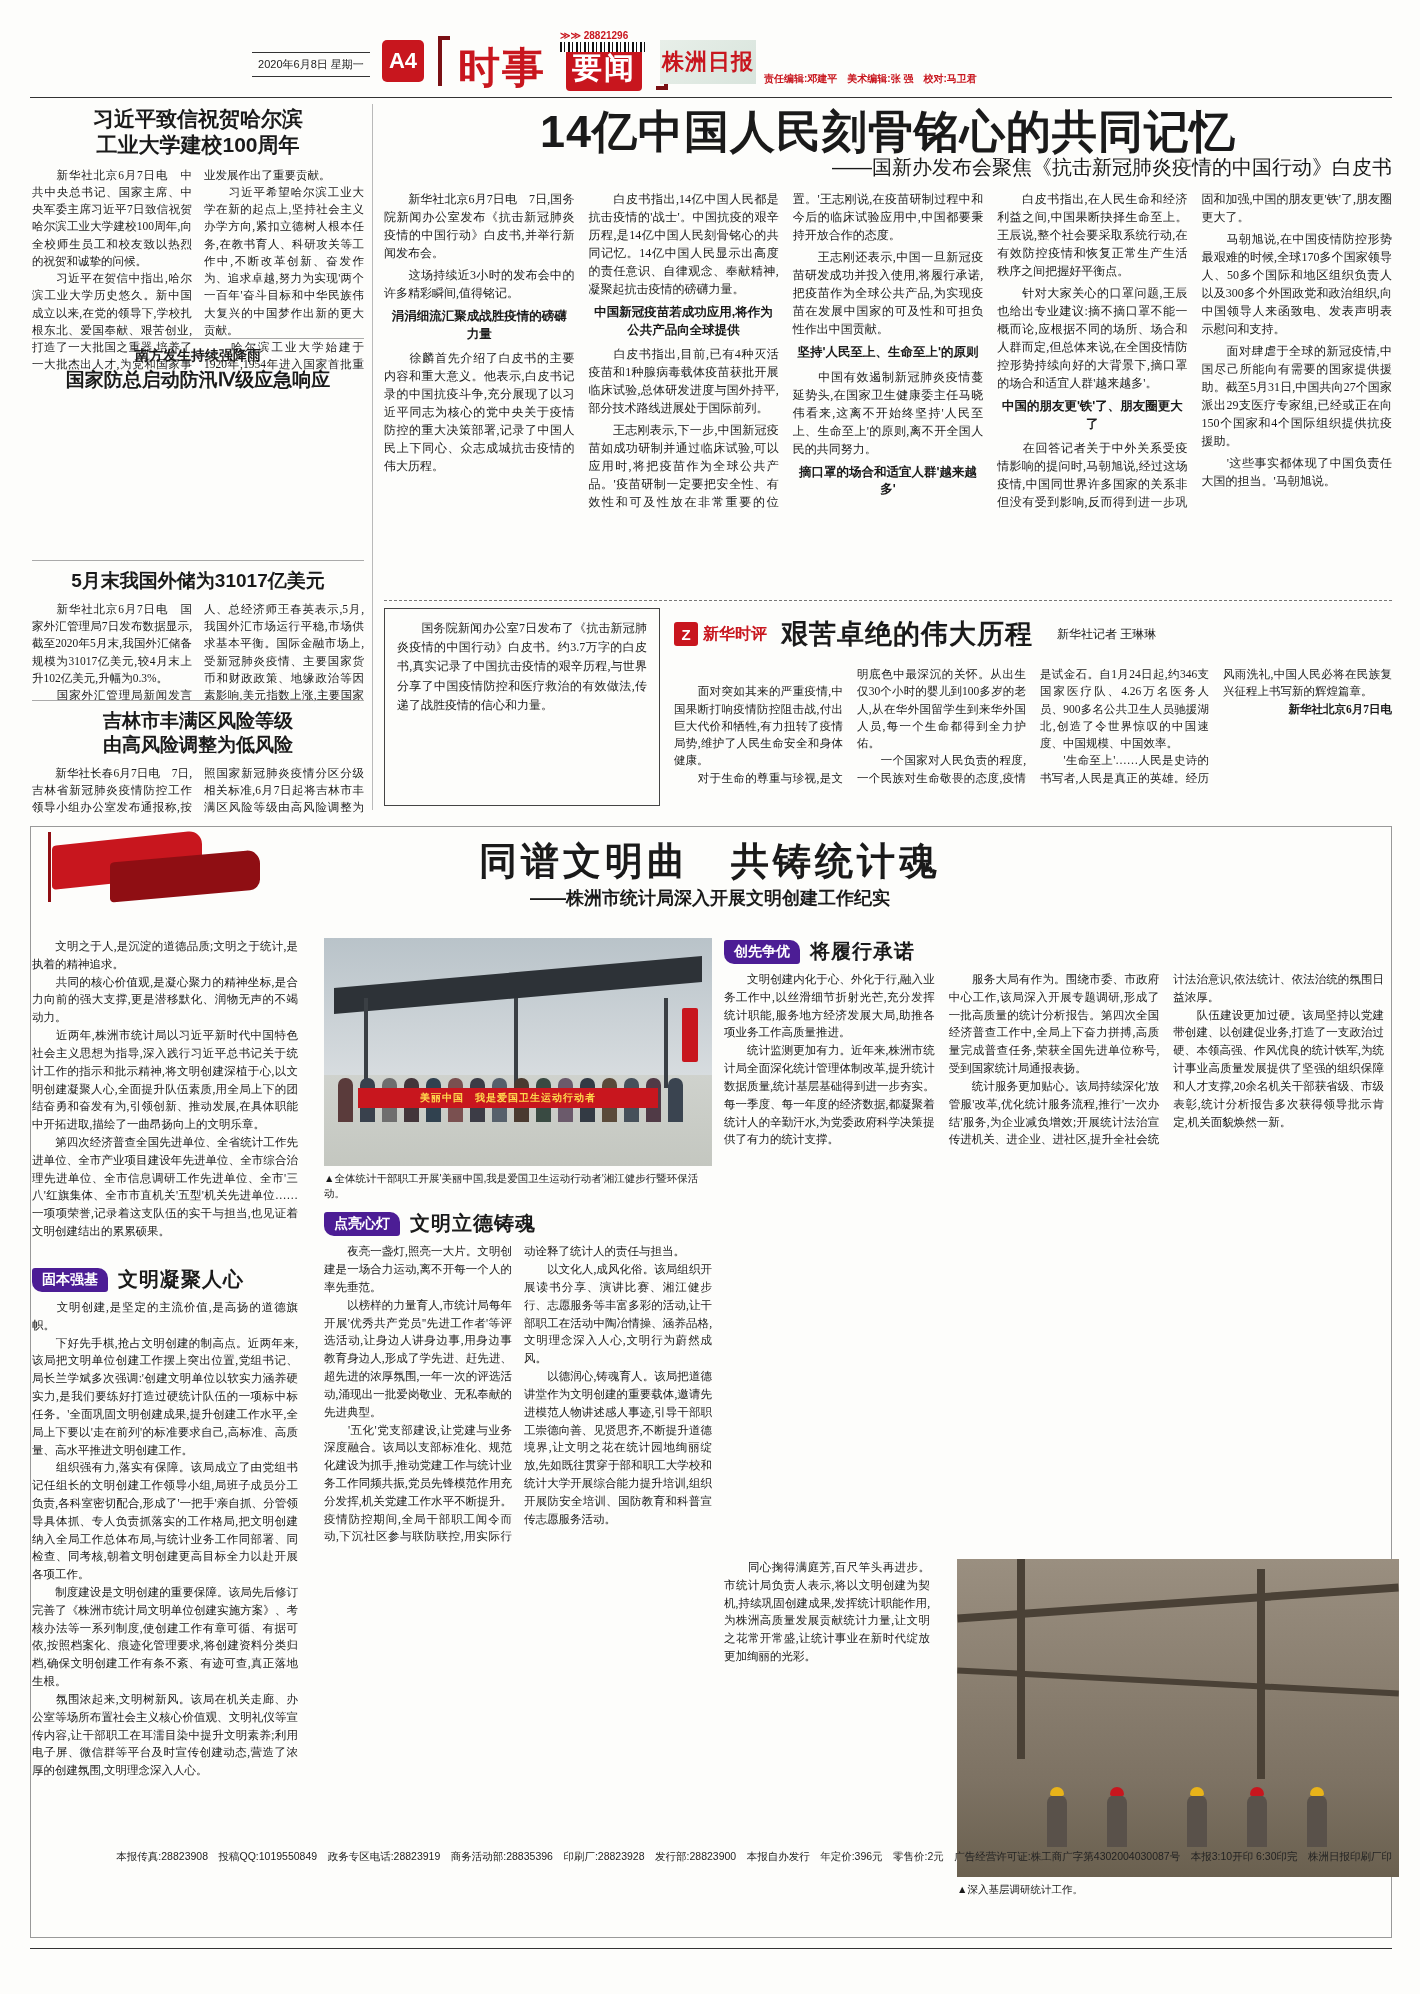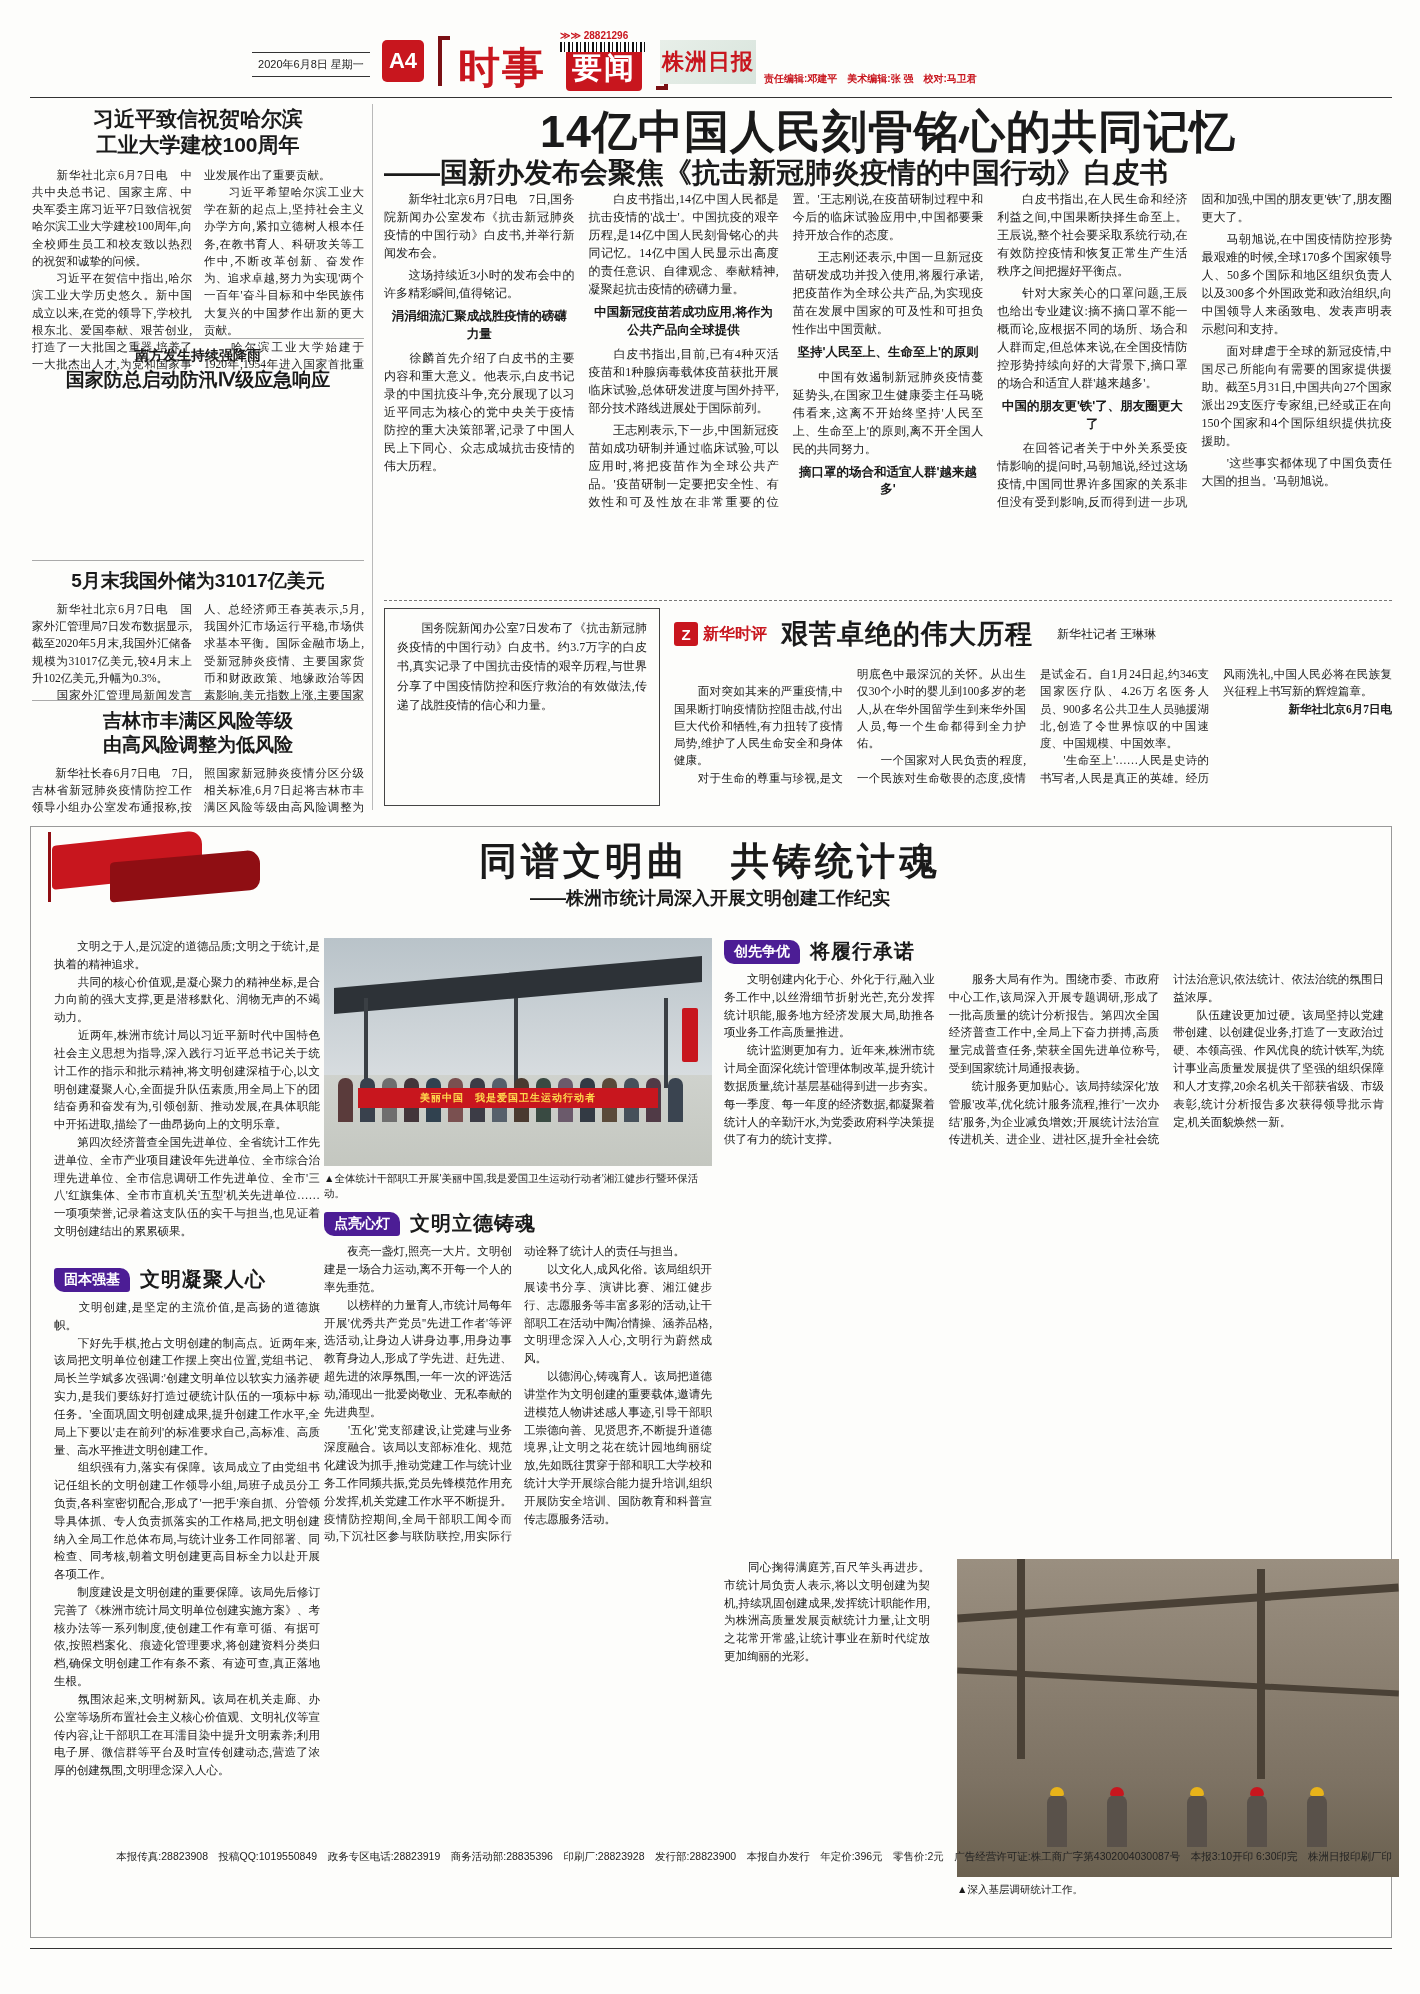--- a/index.html
+++ b/index.html
@@ -27,21 +27,21 @@
   .vrule { position:absolute; left:372px; top:104px; width:1px; height:706px; background:#b9b9b9; }
   .lart { position:absolute; left:32px; width:332px; }
   .lart .hl { font-size:21px; font-weight:900; text-align:center; line-height:1.25; white-space:pre-line; }
   .lart .hl.small { font-size:19px; }
   .lart .kicker { font-size:14px; font-weight:bold; text-align:center; margin-bottom:3px; }
   .lbody { margin-top:8px; column-count:2; column-gap:12px; font-family:"Liberation Serif",serif; font-size:11.5px; line-height:1.5; text-align:justify; white-space:pre-line; overflow:hidden; }
   .sep-top { border-top:1px solid #aaa; padding-top:8px; }
 
   
   .lead-hl { position:absolute; left:384px; top:102px; width:1008px; text-align:center; font-size:45px; font-weight:900; letter-spacing:1px; }
-  .lead-sub { position:absolute; left:384px; top:154px; width:1008px; text-align:left; font-size:28px; font-weight:bold; }
+  .lead-sub { position:absolute; left:384px; top:154px; width:1008px; text-align:right; font-size:20px; font-weight:normal; }
   .macols { position:absolute; left:384px; top:190px; width:1008px; height:404px; column-count:5; column-gap:14px; font-family:"Liberation Serif",serif; font-size:12px; line-height:1.5; text-align:justify; overflow:hidden; }
   .macols p { white-space:pre-line; margin-bottom:4px; }
   .mahead { font-family:"Liberation Sans",sans-serif; font-weight:900; font-size:12.5px; text-align:center; margin:6px 4px; line-height:1.4; }
 
   
   .dash-top { position:absolute; left:384px; top:600px; width:1008px; border-top:1px dashed #777; }
   .lead-box { position:absolute; left:384px; top:608px; width:276px; height:198px; border:1px solid #444; padding:10px 12px; font-family:"Liberation Serif",serif; font-size:12px; line-height:1.6; text-align:justify; white-space:pre-line; overflow:hidden; }
   .commentary { position:absolute; left:674px; top:608px; width:718px; height:198px; }
   .cmt-head { display:flex; align-items:center; gap:14px; height:52px; }
   .cmt-logo { display:flex; align-items:center; gap:5px; }
@@ -59,21 +59,21 @@
   .flag-b { position:absolute; left:70px; top:24px; width:150px; height:40px; background:#8f0e13; transform:skewY(-5deg); border-radius:4px 14px 10px 4px; }
   .flag-pole { position:absolute; left:8px; top:0; width:3px; height:70px; background:#8f0e13; }
   .feat-hl { position:absolute; left:300px; top:836px; width:820px; text-align:center; font-size:38px; font-weight:900; letter-spacing:4px; }
   .feat-sub { position:absolute; left:300px; top:886px; width:820px; text-align:center; font-size:18px; font-weight:bold; }
   .feat-byline { position:absolute; left:300px; top:914px; width:820px; text-align:center; font-size:12px; }
   .fcol-text { font-family:"Liberation Serif",serif; font-size:11.5px; line-height:1.55; text-align:justify; white-space:pre-line; overflow:hidden; }
   .sec-head { display:flex; align-items:center; gap:10px; margin:10px 0 6px; }
   .sec-label { background:#4c1d95; color:#fff; font-weight:900; font-size:14px; padding:3px 10px; border-radius:3px 10px 3px 10px; }
   .sec-title { font-size:20px; font-weight:900; letter-spacing:1px; }
 
-  .fcol-left { position:absolute; left:54px; top:938px; width:266px; height:988px; }
+  .fcol-left { position:absolute; left:32px; top:938px; width:266px; height:988px; }
   .fcol-left .intro { height:318px; }
   .fcol-left .sbody { height:580px; }
 
   .fcol-mid { position:absolute; left:324px; top:938px; width:388px; height:988px; }
   .photo1 { position:relative; width:388px; height:228px; background:linear-gradient(#b9c3c9,#d7dcdf 60%,#cfd2cd 60%,#c4c7c0); overflow:hidden; }
   .canopy { position:absolute; left:10px; top:18px; width:368px; height:58px; background:#2d3237; clip-path:polygon(0 55%,100% 0,100% 45%,0 100%); }
   .pole { position:absolute; width:4px; height:90px; background:#3a3f44; top:60px; }
   .crowd { position:absolute; left:14px; bottom:44px; display:flex; gap:7px; }
   .person { width:15px; height:44px; border-radius:7px 7px 0 0; background:#444; }
   .pbanner { position:absolute; left:34px; bottom:58px; width:300px; background:#c8161e; color:#ffd84d; font-size:10px; font-weight:bold; text-align:center; padding:3px 0; letter-spacing:1px; }

